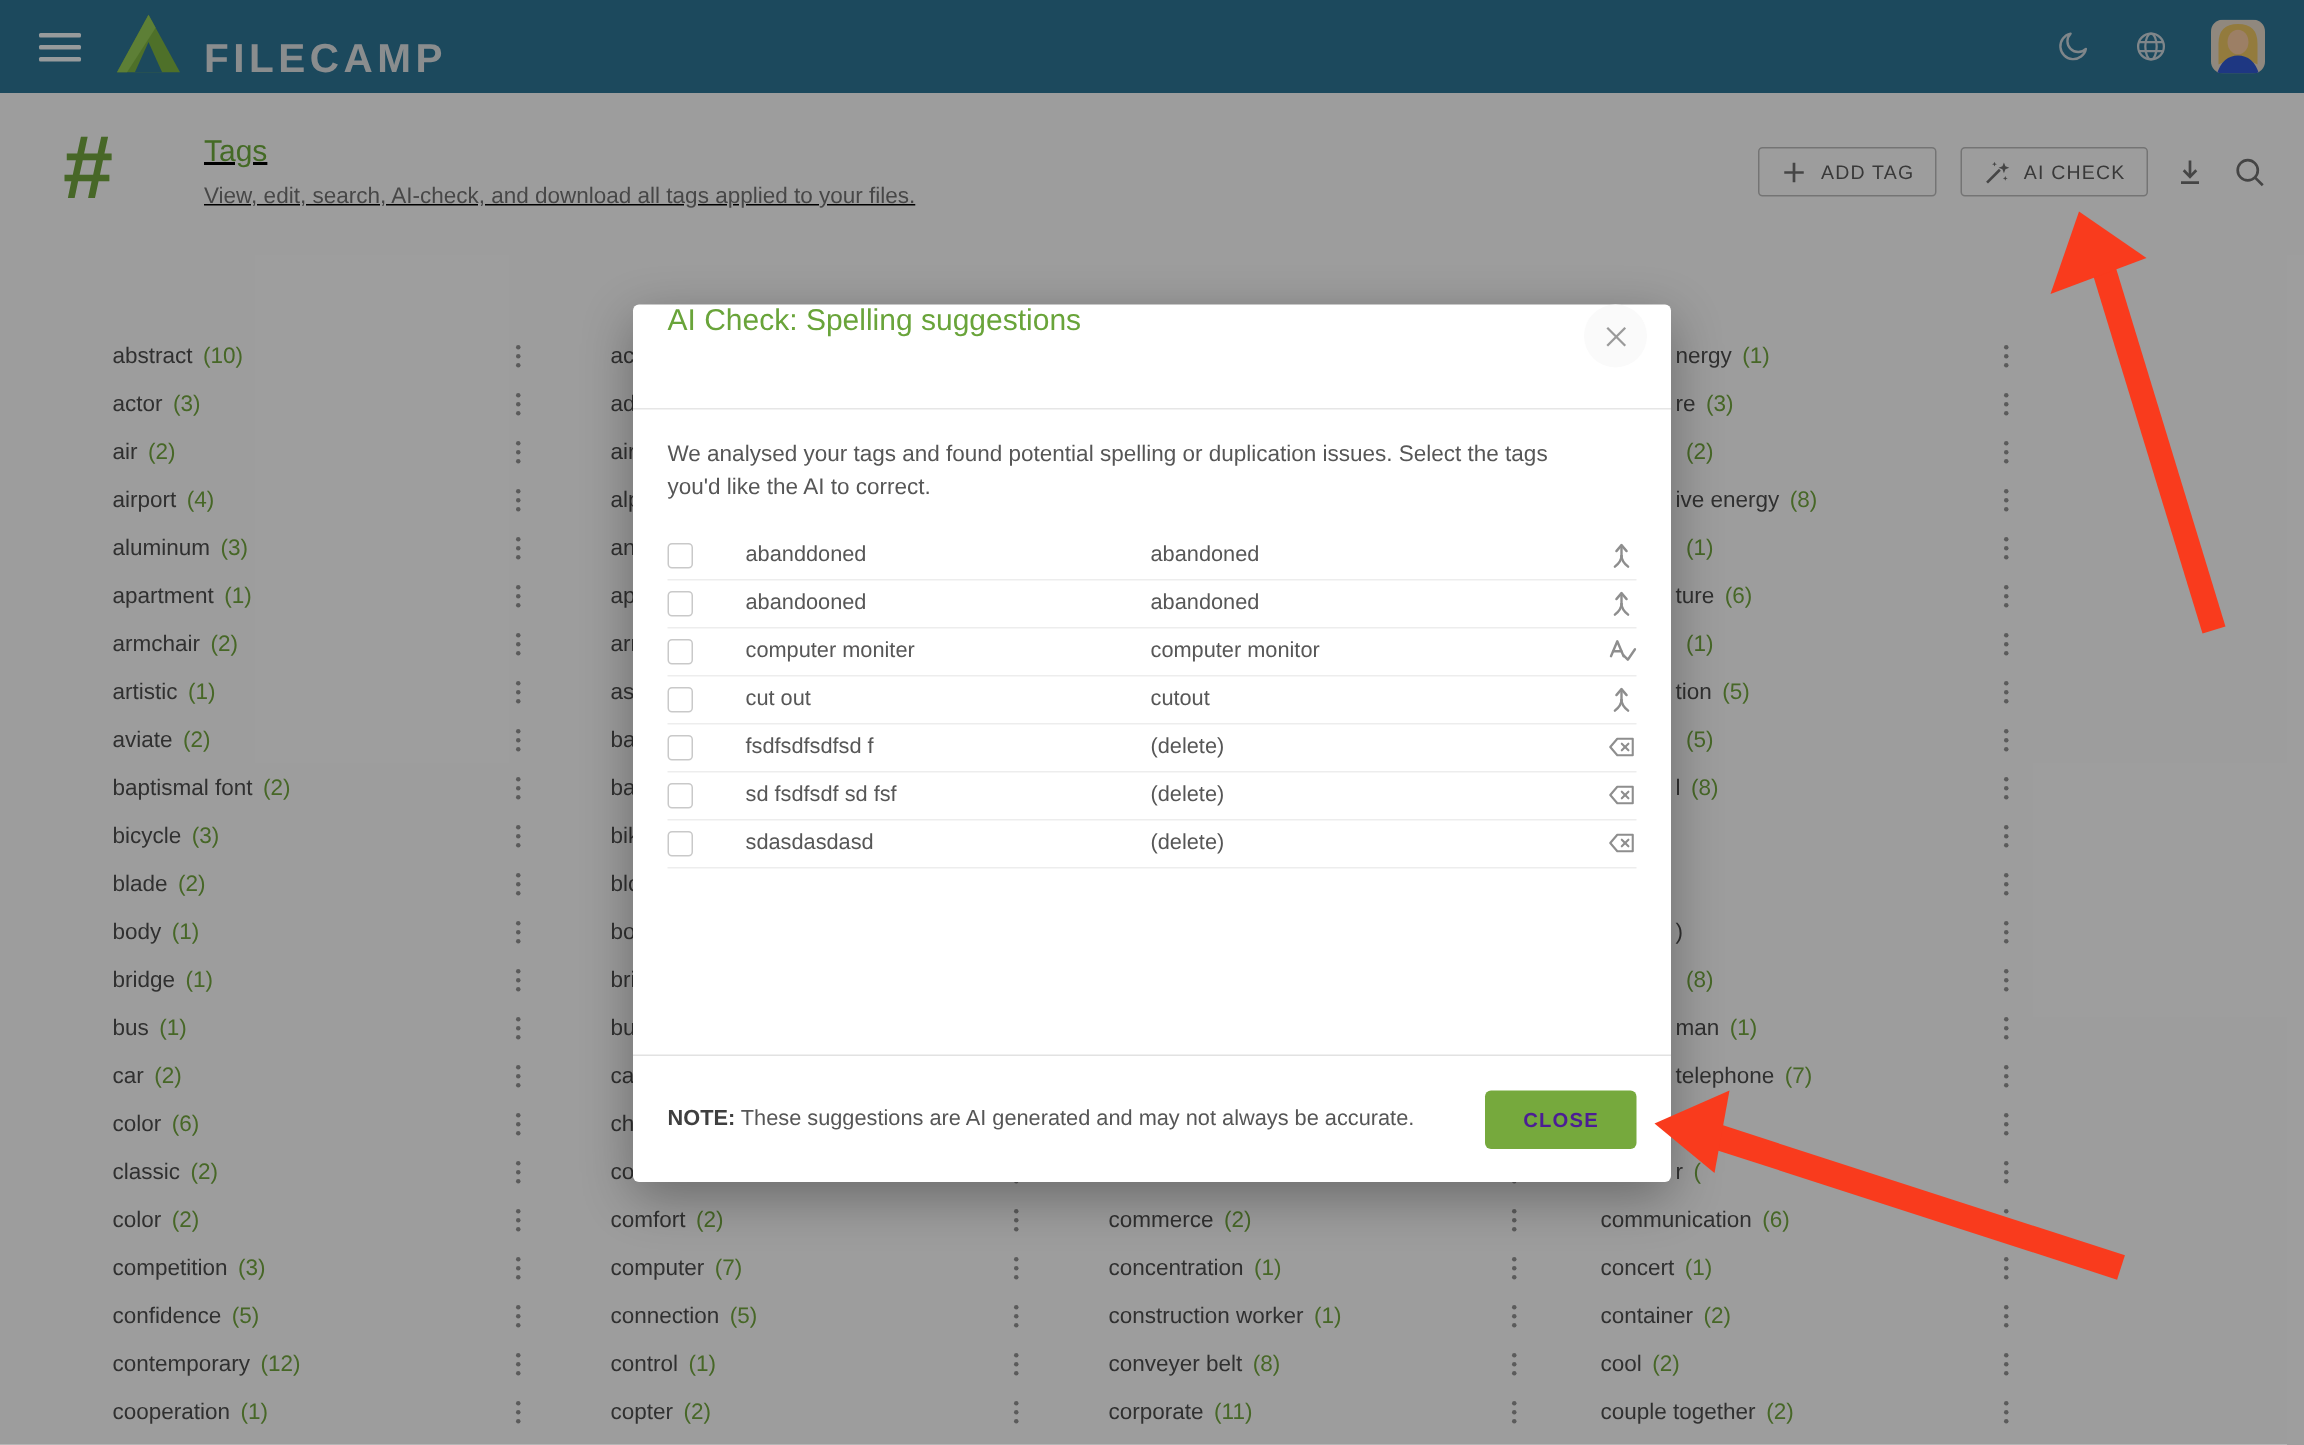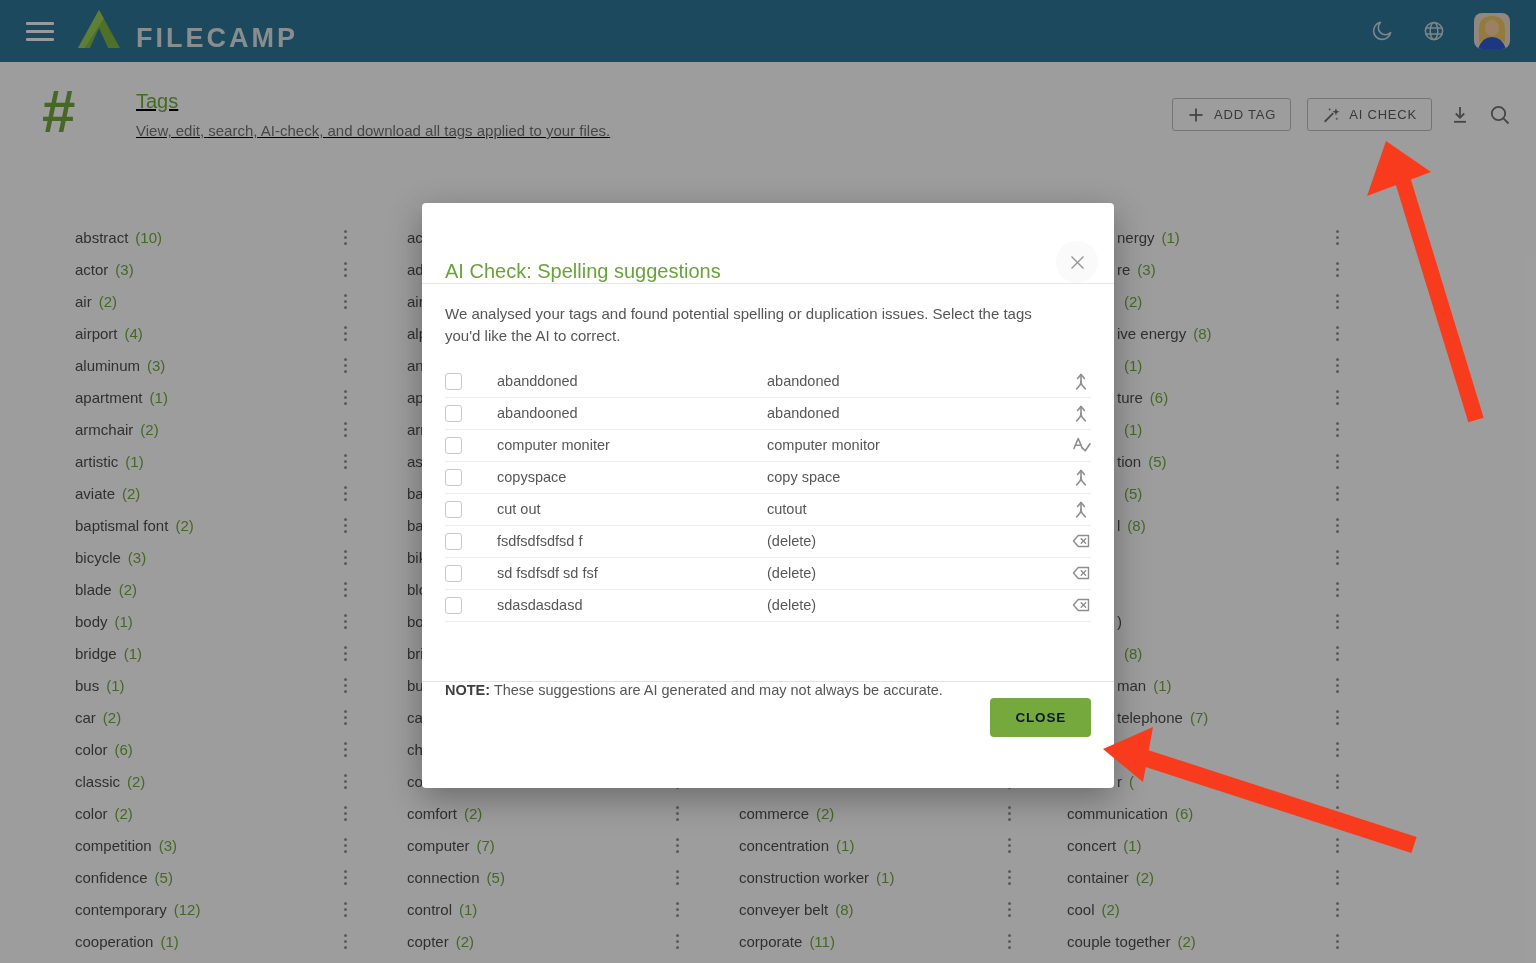--- a/index.html
+++ b/index.html
@@ -61,21 +61,21 @@
   }
 
   
   .dim-overlay { position:absolute; inset:0; background:rgba(0,0,0,0.35); z-index:10; }
 
   
   .modal {
     position:absolute; left:422px; top:203px; width:692px; height:585px;
     background:#fff; border-radius:4px; box-shadow:0 10px 34px rgba(0,0,0,0.32); z-index:20;
   }
-  .modal-header { height:81px; border-bottom:1px solid #e6e6e6; display:flex; align-items:flex-end; padding:0 16px 0 23px; }
+  .modal-header { height:70px; border-bottom:1px solid #e6e6e6; display:flex; align-items:flex-start; padding:0 16px 0 23px; }
   .modal-title { color:#69a43a; font-size:20px; font-weight:normal; }
   .modal-close {
     margin-left:auto; width:42px; height:42px; border-radius:50%; background:#fafafa;
     display:flex; align-items:center; justify-content:center; cursor:pointer;
   }
   .modal-desc { padding:19px 23px 4px; font-size:15px; color:#565656; line-height:1.45; max-width:672px; }
 
   .sugg-table { margin:15px 23px 0; }
   .t-head {
     display:flex; align-items:center; height:37px; border-bottom:1px solid #e2e2e2;
@@ -89,27 +89,27 @@
     width:17px; height:17px; border:1.5px solid #c9c9c9; border-radius:3px;
     background:#fff; flex:0 0 17px; margin-right:35px; cursor:pointer;
   }
   .cell-tag { width:270px; }
   .cell-sugg { flex:1; }
   .cell-action { width:40px; display:flex; justify-content:flex-end; }
   .cell-action svg { width:20px; height:20px; }
   .t-head .cell-action { font-size:14.5px; color:#3f3f3f; }
 
   .modal-footer {
-    position:absolute; left:0; right:0; bottom:0; height:107px;
-    border-top:1px solid #e2e2e2; display:flex; align-items:flex-start; padding:0 23px;flex-direction:column;
+    position:absolute; left:0; right:0; bottom:0; height:85px;
+    border-top:1px solid #e2e2e2; display:flex; align-items:center; padding:0 23px;
   }
   .note { font-size:14.5px; color:#565656; }
   .note b { color:#3f3f3f; }
   .btn-close {
-    margin-left:auto; background:#76a93d; color:#0f172a; border:none; border-radius:4px;
+    margin-left:auto; background:#76a93d; color:#4c1d95; border:none; border-radius:4px;
     font-family:inherit; font-size:13.5px; font-weight:bold; letter-spacing:0.8px;
     padding:12px 25px; cursor:pointer;
   }
 
   
   .arrows { position:absolute; inset:0; z-index:30; pointer-events:none; }
 </style>
 </head>
 <body>
 
@@ -715,33 +715,20 @@
     <span class="cell-action">
             <svg viewBox="0 0 20 20" fill="none" stroke="#8e8e8e" stroke-width="1.6" stroke-linecap="round" stroke-linejoin="round">
     <path d="M3 13.5 L7.2 3.5 L11.4 13.5"></path>
     <line x1="4.5" y1="10.2" x2="9.9" y2="10.2"></line>
     <polyline points="11.2,12.8 14.2,15.8 19,8.8"></polyline>
   </svg>
           </span>
   </div>
         <div class="t-row">
     <span class="checkbox"></span>
-    <span class="cell-tag">copyspace</span>
-    <span class="cell-sugg">copy space</span>
-    <span class="cell-action">
-            <svg viewBox="0 0 20 20" fill="none" stroke="#8e8e8e" stroke-width="1.6" stroke-linecap="round" stroke-linejoin="round">
-    <polyline points="6.6,7.4 10,3.4 13.4,7.4"></polyline>
-    <line x1="10" y1="3.8" x2="10" y2="10.6"></line>
-    <path d="M10 10.6 C10 13.4 8.2 15.6 5.6 17.8"></path>
-    <path d="M10 10.6 C10 13.4 11.8 15.6 14.4 17.8"></path>
-  </svg>
-          </span>
-  </div>
-        <div class="t-row">
-    <span class="checkbox"></span>
     <span class="cell-tag">cut out</span>
     <span class="cell-sugg">cutout</span>
     <span class="cell-action">
             <svg viewBox="0 0 20 20" fill="none" stroke="#8e8e8e" stroke-width="1.6" stroke-linecap="round" stroke-linejoin="round">
     <polyline points="6.6,7.4 10,3.4 13.4,7.4"></polyline>
     <line x1="10" y1="3.8" x2="10" y2="10.6"></line>
     <path d="M10 10.6 C10 13.4 8.2 15.6 5.6 17.8"></path>
     <path d="M10 10.6 C10 13.4 11.8 15.6 14.4 17.8"></path>
   </svg>
           </span>

